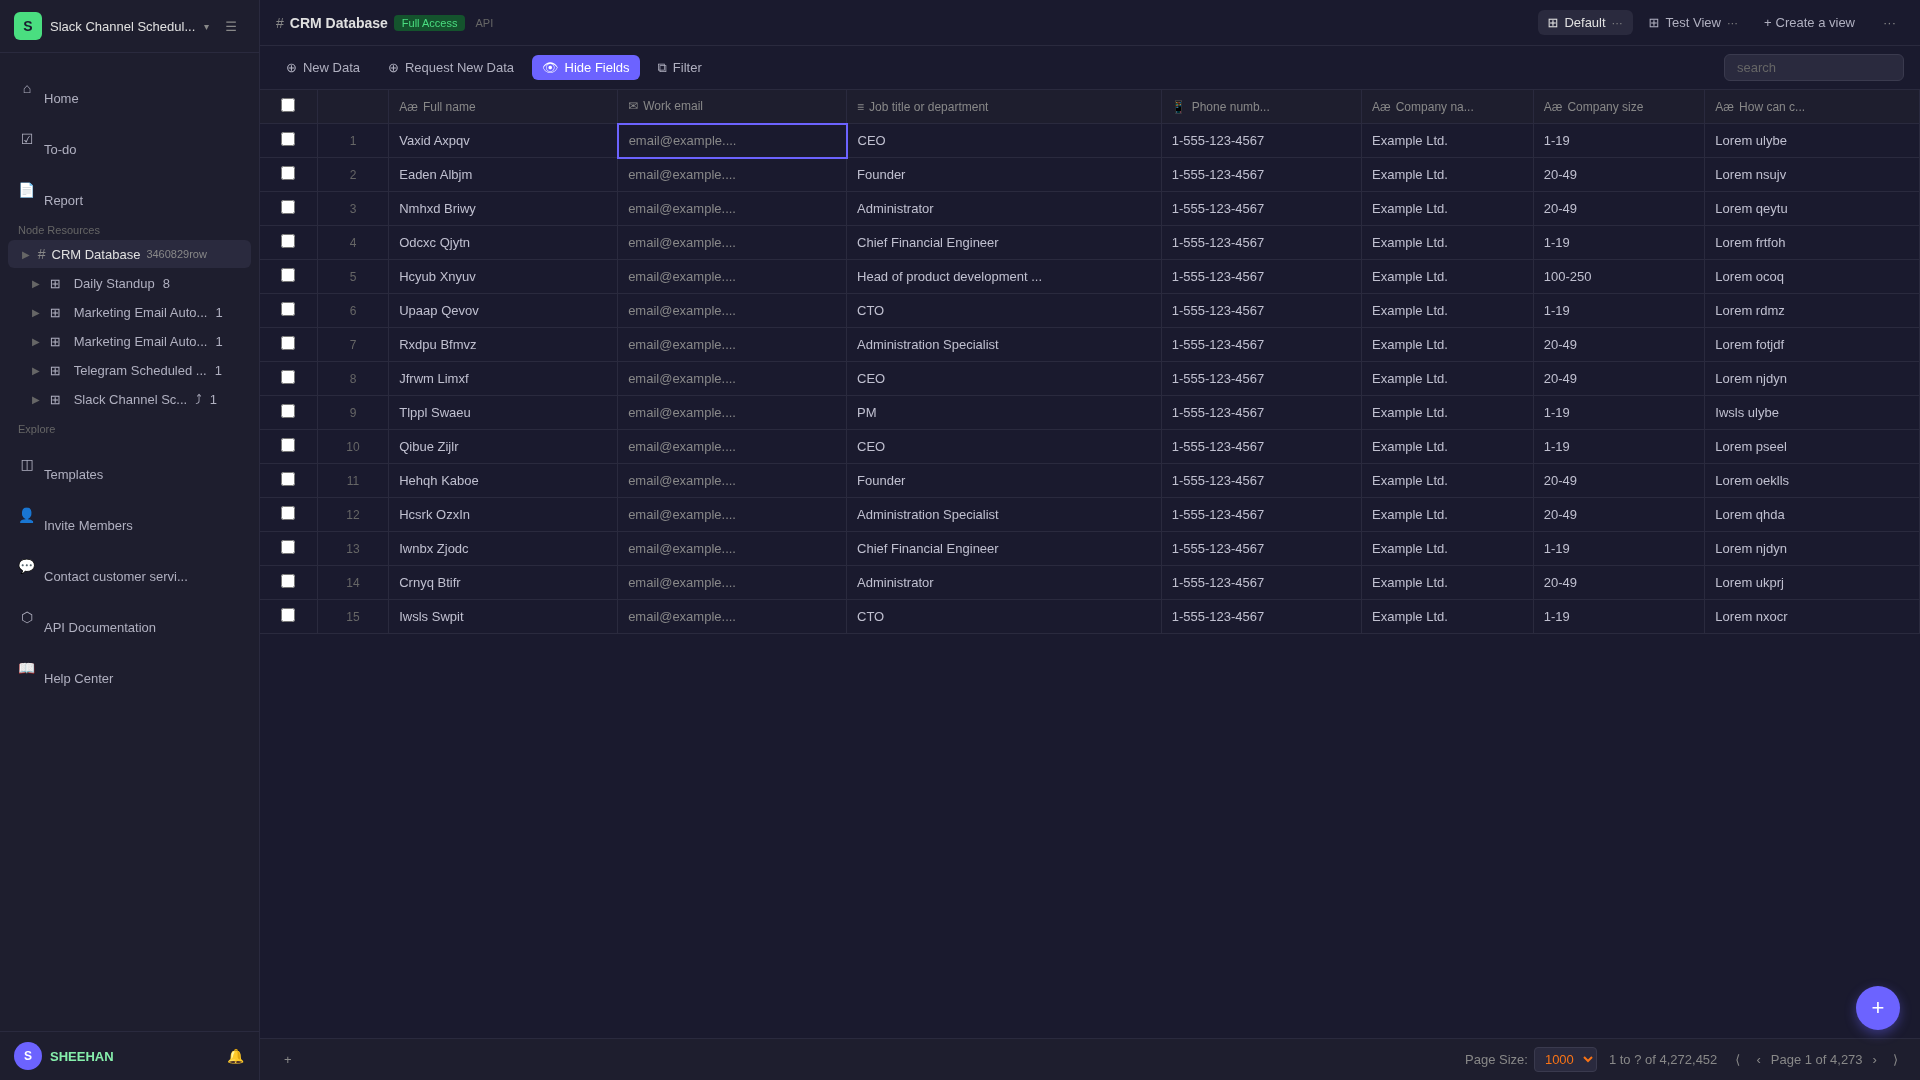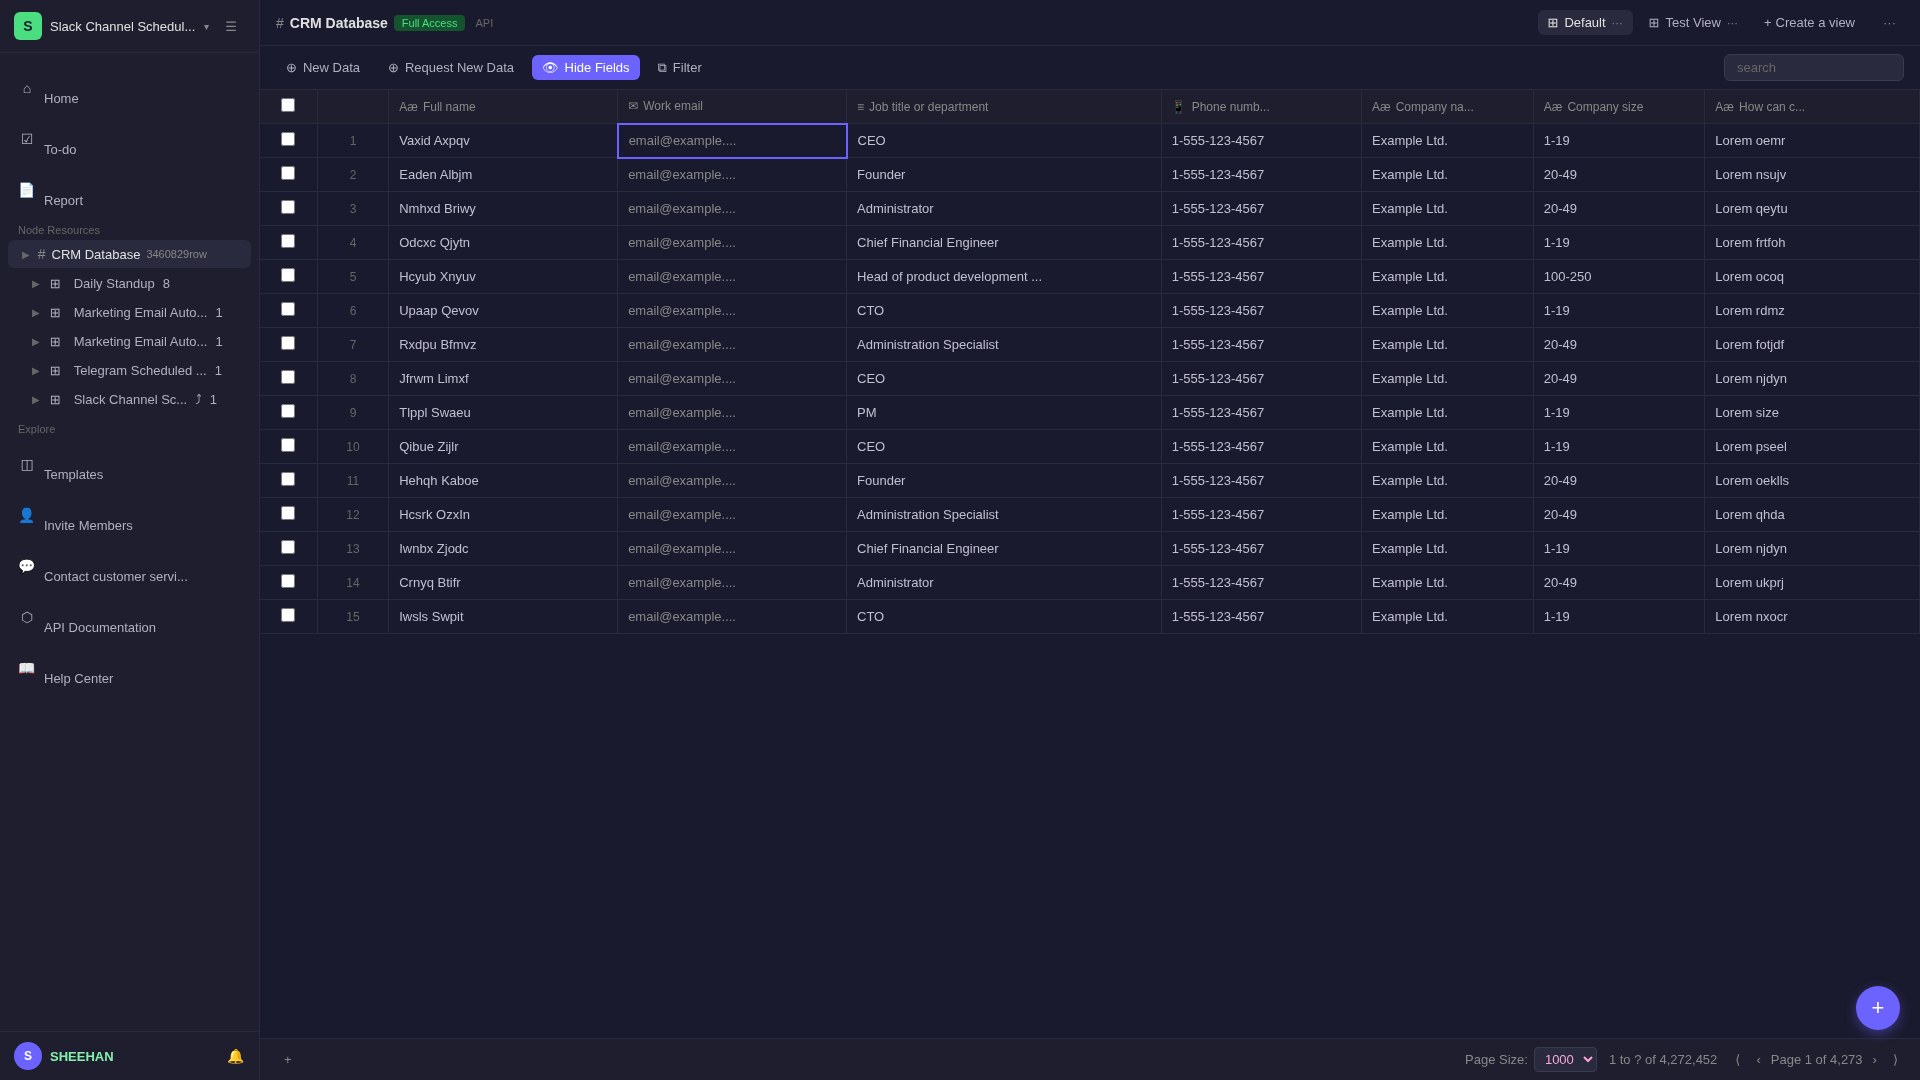--- a/index.html
+++ b/index.html
@@ -72,21 +72,21 @@
     .col-size { width: 120px; }
     .col-how { width: 150px; }
     .email-cell { color: #888; }
     td.highlighted { border: 2px solid #6c63ff; }
 
     
     .table-footer { display: flex; align-items: center; padding: 8px 16px; border-top: 1px solid #2a2a3e; background: #1e1e2e; gap: 12px; }
     .add-row-btn { display: flex; align-items: center; gap: 4px; color: #888; cursor: pointer; padding: 4px 8px; border-radius: 4px; }
     .footer-spacer { flex: 1; }
     .page-size { display: flex; align-items: center; gap: 6px; color: #888; font-size: 13px; }
-    .page-size-select { background: #2a2a3e; border: 1px solid #3a3a4e; border-radius: 4px; color: #f9a8d4; padding: 3px 6px; font-size: 13px; cursor: pointer; }
+    .page-size-select { background: #2a2a3e; border: 1px solid #3a3a4e; border-radius: 4px; color: #f97316; padding: 3px 6px; font-size: 13px; cursor: pointer; }
     .page-info { color: #888; font-size: 13px; }
     .page-nav { display: flex; align-items: center; gap: 4px; color: #888; font-size: 13px; }
     .page-nav-btn { padding: 3px 6px; border-radius: 4px; cursor: pointer; color: #888; }
     .fab { position: fixed; bottom: 50px; right: 20px; width: 44px; height: 44px; background: #6c63ff; border-radius: 50%; display: flex; align-items: center; justify-content: center; cursor: pointer; color: white; font-size: 22px; box-shadow: 0 4px 12px rgba(108,99,255,0.4); }
   </style>
 </head>
 <body>
 
 <div class="sidebar">
   <div class="sidebar-header">
@@ -290,21 +290,21 @@
       <td class="checkbox-cell">
         <input type="checkbox" class="checkbox" style="">
       </td>
       <td class="col-num row-num">1</td>
       <td class="col-name">Vaxid Axpqv</td>
       <td class="col-email email-cell highlighted">email@example....</td>
       <td class="col-job">CEO</td>
       <td class="col-phone">1-555-123-4567</td>
       <td class="col-company">Example Ltd.</td>
       <td class="col-size">1-19</td>
-      <td class="col-how">Lorem oemr</td>
+      <td class="col-how">Lorem ulybe</td>
     </tr>
           <tr>
       <td class="checkbox-cell">
         <input type="checkbox" class="checkbox" style="">
       </td>
       <td class="col-num row-num">2</td>
       <td class="col-name">Eaden Albjm</td>
       <td class="col-email email-cell">email@example....</td>
       <td class="col-job">Founder</td>
       <td class="col-phone">1-555-123-4567</td>
@@ -394,21 +394,21 @@
       <td class="checkbox-cell">
         <input type="checkbox" class="checkbox" style="">
       </td>
       <td class="col-num row-num">9</td>
       <td class="col-name">Tlppl Swaeu</td>
       <td class="col-email email-cell">email@example....</td>
       <td class="col-job">PM</td>
       <td class="col-phone">1-555-123-4567</td>
       <td class="col-company">Example Ltd.</td>
       <td class="col-size">1-19</td>
-      <td class="col-how">Lorem size</td>
+      <td class="col-how">Iwsls ulybe</td>
     </tr>
           <tr>
       <td class="checkbox-cell">
         <input type="checkbox" class="checkbox" style="">
       </td>
       <td class="col-num row-num">10</td>
       <td class="col-name">Qibue Zijlr</td>
       <td class="col-email email-cell">email@example....</td>
       <td class="col-job">CEO</td>
       <td class="col-phone">1-555-123-4567</td>

